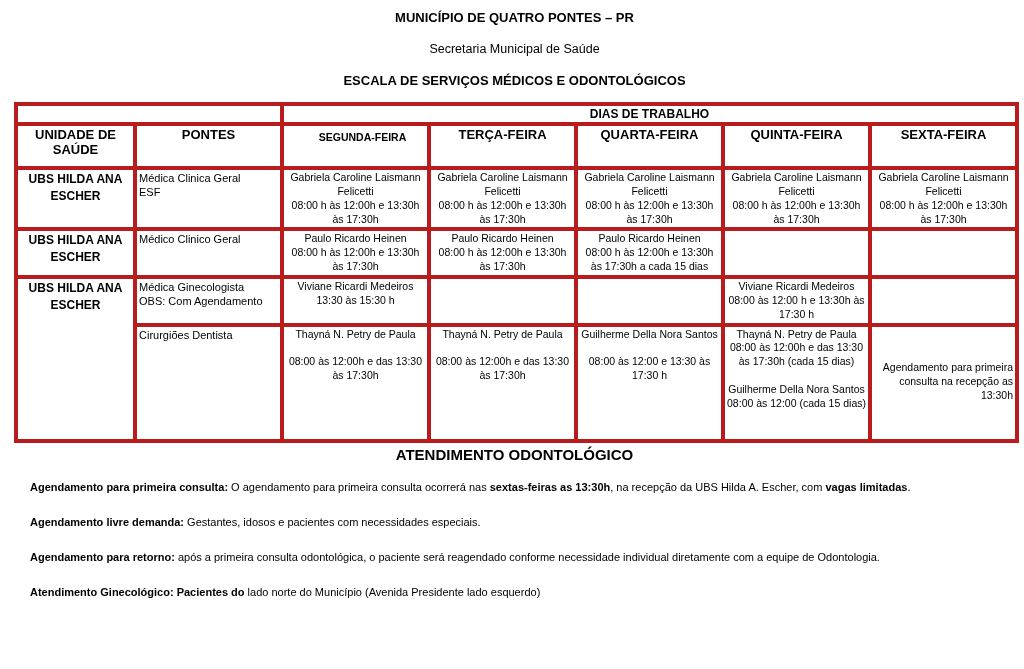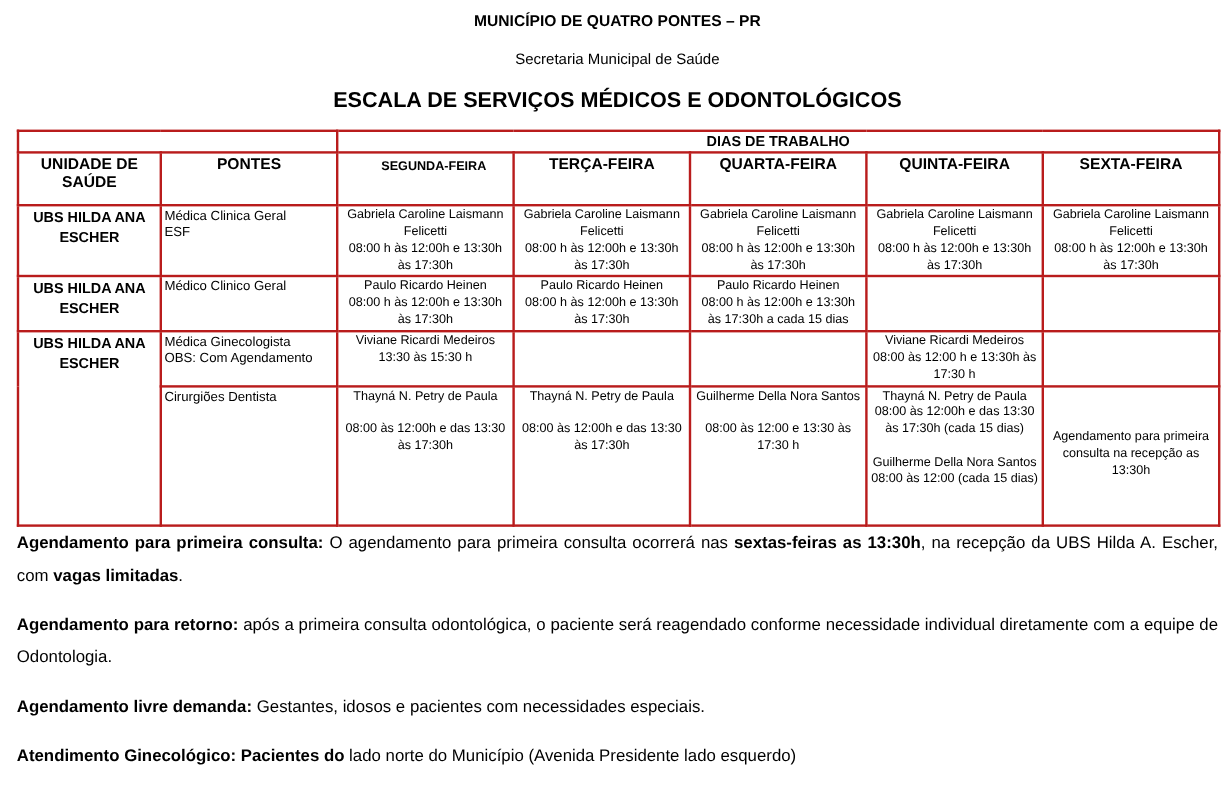--- a/index.html
+++ b/index.html
@@ -8,29 +8,29 @@
     font-family: "Liberation Sans", sans-serif;
     color: #000;
     overflow: hidden;
   }
   .doc { padding: 8px 9px 0 14px; }
 
   
   .title-block { text-align: center; }
   .t1 { font-size: 13px; font-weight: bold; margin: 2px 0 0 0; }
   .t2 { font-size: 12.5px; font-weight: normal; margin: 17px 0 0 0; }
-  .t3 { font-size: 18px; font-weight: bold; margin: 17px 0 14px 0; }
+  .t3 { font-size: 13px; font-weight: bold; margin: 17px 0 14px 0; }
 
   
   table.sched {
     border-collapse: collapse;
     table-layout: fixed;
     width: 1001px;
   }
-  table.sched td { border: 2px solid #b91c1c; padding: 1px 2px; vertical-align: top; }
+  table.sched td { border: 4px solid #b91c1c; padding: 1px 2px; vertical-align: top; }
   td.ghost { border: none; }
   tr.r-dias { height: 17px; }
   tr.r-hdr  { height: 44px; }
   tr.row1   { height: 58px; }
   tr.row2   { height: 42px; }
   tr.row3   { height: 43px; }
   tr.row4   { height: 116px; }
   td.dias { font-size: 12px; font-weight: bold; text-align: center; padding: 0; }
   td.hdr  { font-size: 13px; font-weight: bold; text-align: center; padding-top: 3px; }
   td.hdr.sm { font-size: 10.5px; padding-top: 5px; padding-left: 16px; }
@@ -39,25 +39,25 @@
     vertical-align: middle; line-height: 1.4;
   }
   td.cargo {
     font-size: 11px; text-align: left; white-space: pre-line;
     line-height: 1.3; padding-top: 3px; margin-top: 20px;
   }
   td.cell {
     font-size: 10.5px; text-align: center; white-space: pre-line;
     line-height: 1.32; padding-top: 3px;
   }
-  td.cell.mid { vertical-align: middle; padding-top: 0; }
+  td.cell.mid { vertical-align: middle; padding-top: 0; text-align: right; }
 
   
   .odo-title { font-size: 15px; font-weight: bold; text-align: center; margin: 3px 0 14px 0; }
-  .para { font-size: 14px; line-height: 1.93; text-align: justify; margin: 0 0 14px 0; }
+  .para { font-size: 11px; line-height: 1.93; text-align: justify; margin: 0 0 14px 16px; }
   .para b { font-weight: bold; }
 </style>
 </head>
 <body>
 
 <div class="doc">
 
   <div class="title-block">
     <div class="t1">MUNICÍPIO DE QUATRO PONTES – PR</div>
     <div class="t2">Secretaria Municipal de Saúde</div>
@@ -141,22 +141,23 @@
       <td class="cell">Thayná N. Petry de Paula
 08:00 às 12:00h e das 13:30 às 17:30h (cada 15 dias)
 
 Guilherme Della Nora Santos
 08:00 às 12:00 (cada 15 dias)</td>
       <td class="cell mid">Agendamento para primeira consulta na recepção as 13:30h</td>
     </tr>
   </tbody>
     </table>
 
+  <div class="odo-title">ATENDIMENTO ODONTOLÓGICO</div>
 
   <p class="para"><b>Agendamento para primeira consulta:</b><span> O agendamento para primeira consulta ocorrerá nas </span><b>sextas-feiras as 13:30h</b><span>, na recepção da UBS Hilda A. Escher, com </span><b>vagas limitadas</b><span>.</span></p>
 
+  <p class="para"><b>Agendamento livre demanda:</b><span> Gestantes, idosos e pacientes com necessidades especiais.</span></p>
+
   <p class="para"><b>Agendamento para retorno:</b><span> após a primeira consulta odontológica, o paciente será reagendado conforme necessidade individual diretamente com a equipe de Odontologia.</span></p>
-
-  <p class="para"><b>Agendamento livre demanda:</b><span> Gestantes, idosos e pacientes com necessidades especiais.</span></p>
 
   <p class="para"><b>Atendimento Ginecológico:  Pacientes do</b><span> lado norte do Município (Avenida Presidente lado esquerdo)</span></p>
 
 </div>
 
 </body></html>

